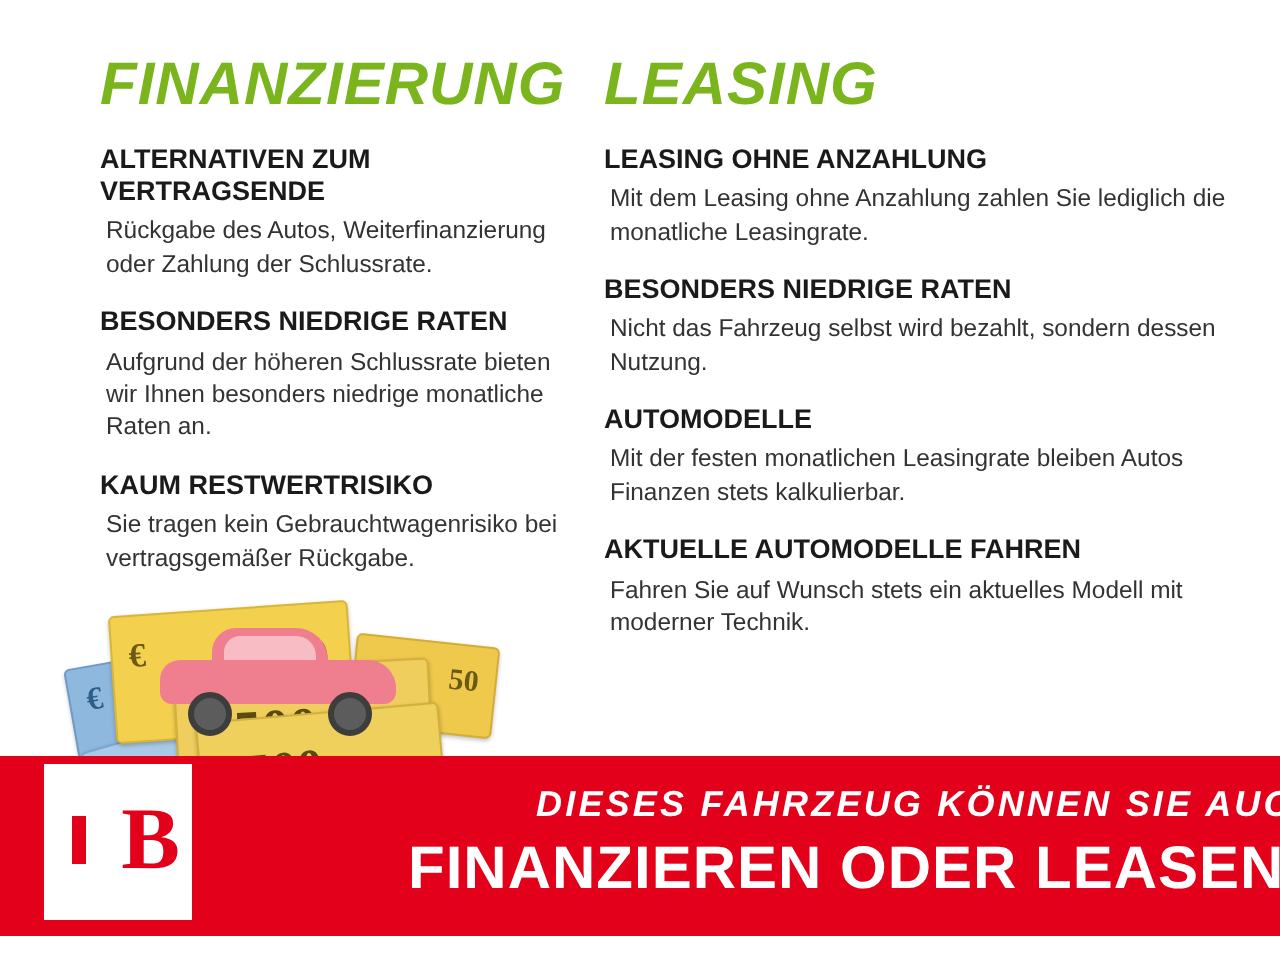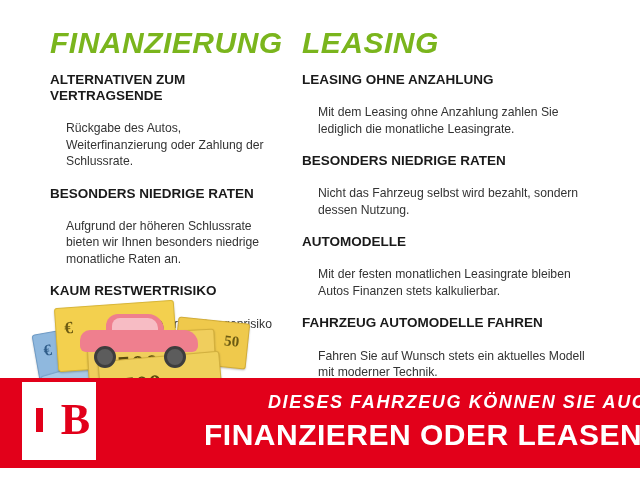--- a/index.html
+++ b/index.html
@@ -67,21 +67,21 @@
     color: #1a1a1a;
     font-size: 13.5px;
     font-weight: bold;
     line-height: 1.2;
     margin: 0 0 2px 0;
   }
   .block-text {
     color: #333333;
     font-size: 12.2px;
     line-height: 1.35;
-    margin: 16px;
+    margin: 3px;
   }
 
   
   .illustration {
     position: absolute;
     left: 36px;
     top: 298px;
     width: 230px;
     height: 130px;
   }
@@ -313,21 +313,21 @@
           <p class="block-title">BESONDERS NIEDRIGE RATEN</p>
           <p class="block-text">Nicht das Fahrzeug selbst wird bezahlt, sondern dessen Nutzung.</p>
         </div>
 
         <div class="block">
           <p class="block-title">AUTOMODELLE</p>
           <p class="block-text">Mit der festen monatlichen Leasingrate bleiben Autos Finanzen stets kalkulierbar.</p>
         </div>
 
         <div class="block">
-          <p class="block-title">FAHRZEUG AUTOMODELLE FAHREN</p>
+          <p class="block-title">AKTUELLE AUTOMODELLE FAHREN</p>
           <p class="block-text">Fahren Sie auf Wunsch stets ein aktuelles Modell mit moderner Technik.</p>
         </div>
       </div>
 
     </div>
 
     <div class="illustration">
       <div class="note note-blue-1">
         <span class="euro">€</span>
       </div>

